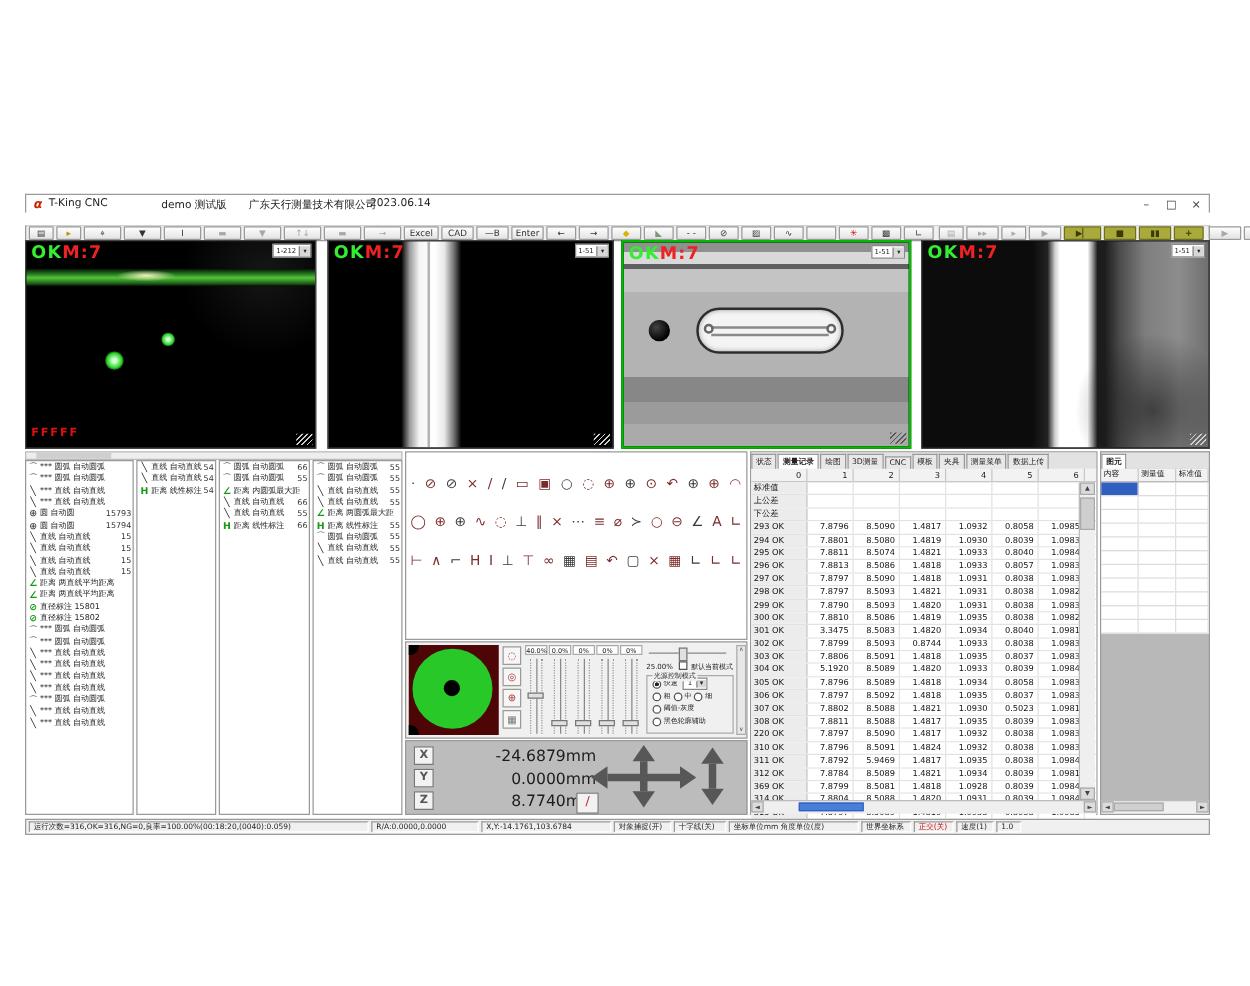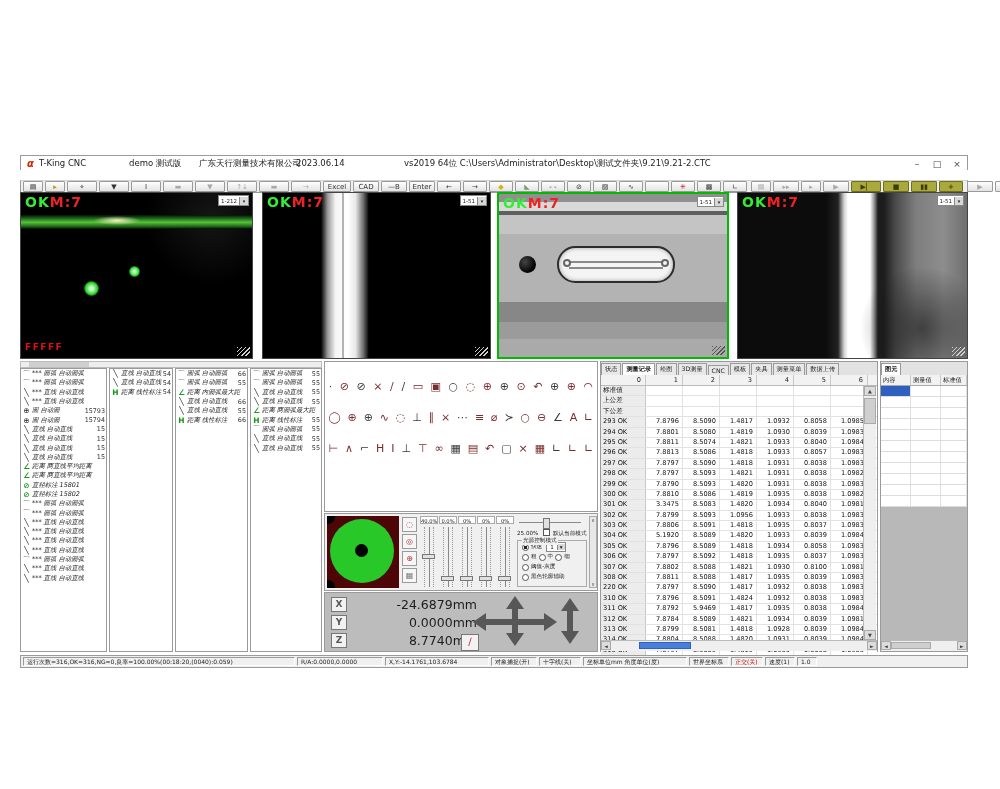--- a/index.html
+++ b/index.html
@@ -66,21 +66,21 @@
            #ffffff 110px 132px,#9a9a9a 136px,#1d1d1d 140px 146px,#4c4c4c 158px,#7e7e7e 178px,#8d8d8d 205px,#6f6f6f 100%);}
   .c4-shade{position:absolute;right:-20px;bottom:-30px;width:130px;height:120px;border-radius:50%;
             background:radial-gradient(circle,rgba(20,20,20,.6),rgba(0,0,0,0) 70%);}
   
   .flist{position:absolute;top:368px;height:284px;background:#fff;border:1px solid #9a9a9a;box-sizing:border-box;overflow:hidden;}
   .lscroll{position:absolute;left:20px;top:361px;width:302px;height:7px;background:#eee;border:1px solid #bbb;box-sizing:border-box;}
   .lscroll .th{position:absolute;left:8px;top:0;width:60px;height:100%;background:#cfcfcf;}
   .fitem{display:flex;align-items:center;height:9.3px;font-size:6.4px;white-space:nowrap;overflow:hidden;color:#222;}
   .fic{width:11px;text-align:center;font-size:7.5px;color:#222;flex:none;}
   .fic.g{color:#149a14;font-weight:bold;}
-  .ftx{flex:1;overflow:hidden;font-style:italic;} .fnm{color:#333;padding-right:1px;}
+  .ftx{flex:1;overflow:hidden;} .fnm{color:#333;padding-right:1px;}
   
   .palette{position:absolute;left:324px;top:361px;width:274px;height:151px;background:#fff;border:1px solid #9a9a9a;box-sizing:border-box;}
   .pal-row{display:flex;justify-content:space-around;align-items:center;margin-top:18px;font-size:11px;color:#7a2b2b;}
   .pal-row span:nth-child(3n){color:#3a3a3a;}
   
   .light{position:absolute;left:324px;top:513px;width:274px;height:78px;background:#f0f0f0;border:1px solid #9a9a9a;box-sizing:border-box;}
   .ringbox{position:absolute;left:2px;top:2px;width:72px;height:72px;background:#4d0505;overflow:hidden;}
   .ring{position:absolute;left:3px;top:3px;width:64px;height:64px;border-radius:50%;background:#28c828;}
   .ring-dot{position:absolute;left:28px;top:28px;width:13px;height:13px;border-radius:50%;background:#000;}
   .corner-dot{position:absolute;width:14px;height:14px;border-radius:50%;background:#000;}
@@ -159,21 +159,20 @@
 <body>
 
 <div class="screen">
 
   <div class="titlebar">
     <span class="logo" style="left:6px;">α</span>
     <span style="left:18px;">T-King   CNC</span>
     <span style="left:108px;">demo 测试版</span>
     <span style="left:178px;">广东天行测量技术有限公司</span>
     <span style="left:275px;">2023.06.14</span>
-    <span style="left:383px;">vs2019 64位  C:\Users\Administrator\Desktop\测试文件夹\9.21\9.21-2.CTC</span>
     <span class="winbtn" style="right:42px;">–</span>
     <span class="winbtn" style="right:22px;">□</span>
     <span class="winbtn" style="right:2px;">×</span>
   </div>
 
 
   <div class="toolbar" id="toolbar">
       <div class="btn">▤</div>
       <div class="btn" style="color: rgb(192, 144, 0);">▸</div>
       <div class="btn" style="min-width: 30px;">⌖</div>
@@ -798,21 +797,21 @@
           <span class="rcell">8.5083</span>
           <span class="rcell">1.4820</span>
           <span class="rcell">1.0934</span>
           <span class="rcell">0.8040</span>
           <span class="rcell">1.0981</span>
         </div>
         <div class="rrow">
           <span class="rlab">302  OK</span>
           <span class="rcell">7.8799</span>
           <span class="rcell">8.5093</span>
-          <span class="rcell">1.0956</span>
+          <span class="rcell">0.8744</span>
           <span class="rcell">1.0933</span>
           <span class="rcell">0.8038</span>
           <span class="rcell">1.0983</span>
         </div>
         <div class="rrow">
           <span class="rlab">303  OK</span>
           <span class="rcell">7.8806</span>
           <span class="rcell">8.5091</span>
           <span class="rcell">1.4818</span>
           <span class="rcell">1.0935</span>
@@ -845,21 +844,21 @@
           <span class="rcell">1.0935</span>
           <span class="rcell">0.8037</span>
           <span class="rcell">1.0983</span>
         </div>
         <div class="rrow">
           <span class="rlab">307  OK</span>
           <span class="rcell">7.8802</span>
           <span class="rcell">8.5088</span>
           <span class="rcell">1.4821</span>
           <span class="rcell">1.0930</span>
-          <span class="rcell">0.8100</span>
+          <span class="rcell">0.5023</span>
           <span class="rcell">1.0981</span>
         </div>
         <div class="rrow">
           <span class="rlab">308  OK</span>
           <span class="rcell">7.8811</span>
           <span class="rcell">8.5088</span>
           <span class="rcell">1.4817</span>
           <span class="rcell">1.0935</span>
           <span class="rcell">0.8039</span>
           <span class="rcell">1.0983</span>
@@ -894,21 +893,21 @@
         <div class="rrow">
           <span class="rlab">312  OK</span>
           <span class="rcell">7.8784</span>
           <span class="rcell">8.5089</span>
           <span class="rcell">1.4821</span>
           <span class="rcell">1.0934</span>
           <span class="rcell">0.8039</span>
           <span class="rcell">1.0981</span>
         </div>
         <div class="rrow">
-          <span class="rlab">313  OK</span>
+          <span class="rlab">369  OK</span>
           <span class="rcell">7.8799</span>
           <span class="rcell">8.5081</span>
           <span class="rcell">1.4818</span>
           <span class="rcell">1.0928</span>
           <span class="rcell">0.8039</span>
           <span class="rcell">1.0984</span>
         </div>
         <div class="rrow">
           <span class="rlab">314  OK</span>
           <span class="rcell">7.8804</span>

